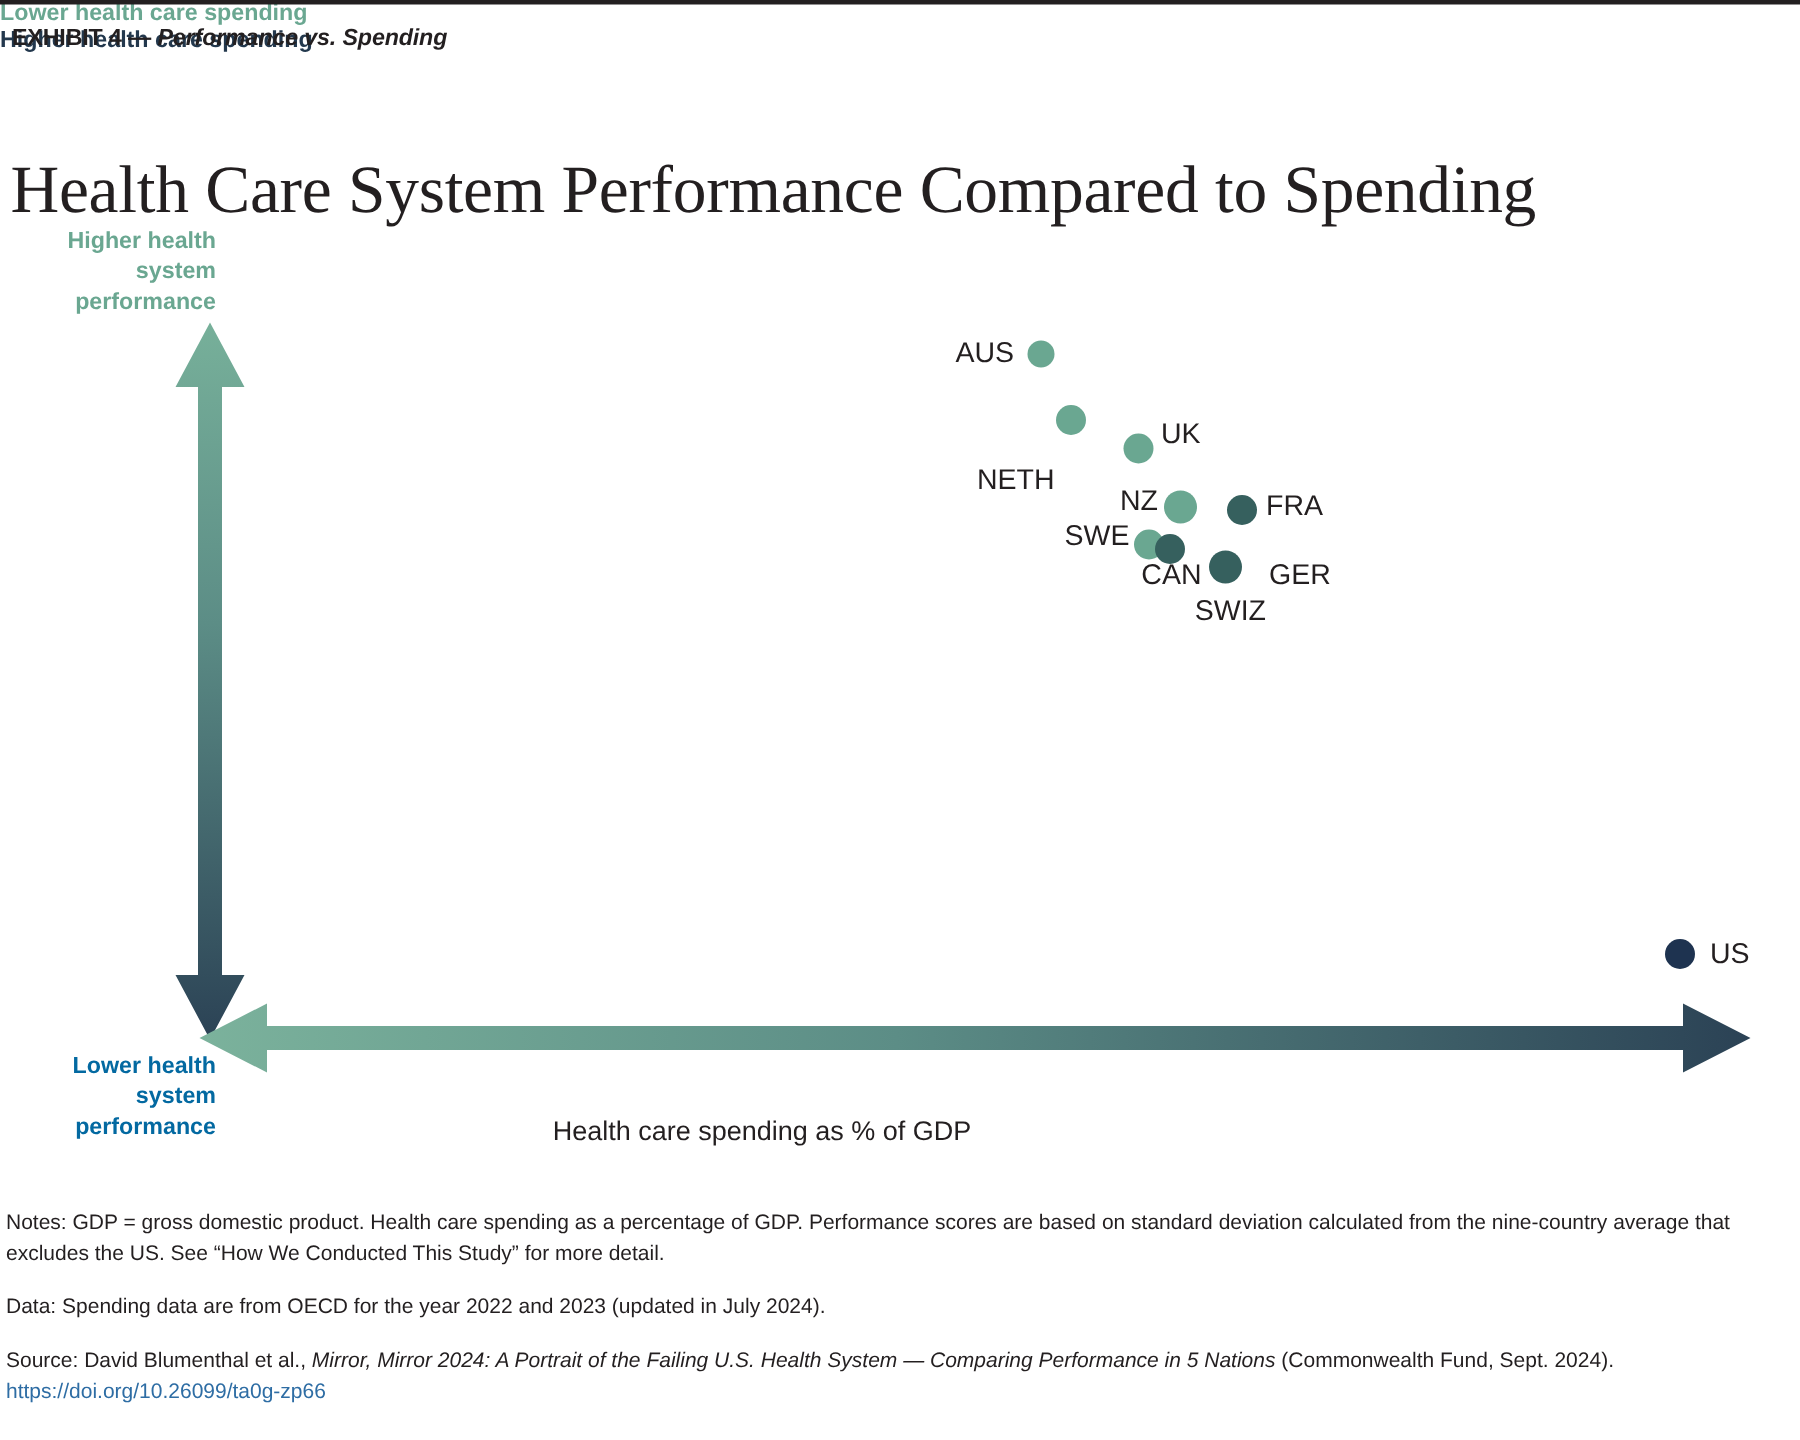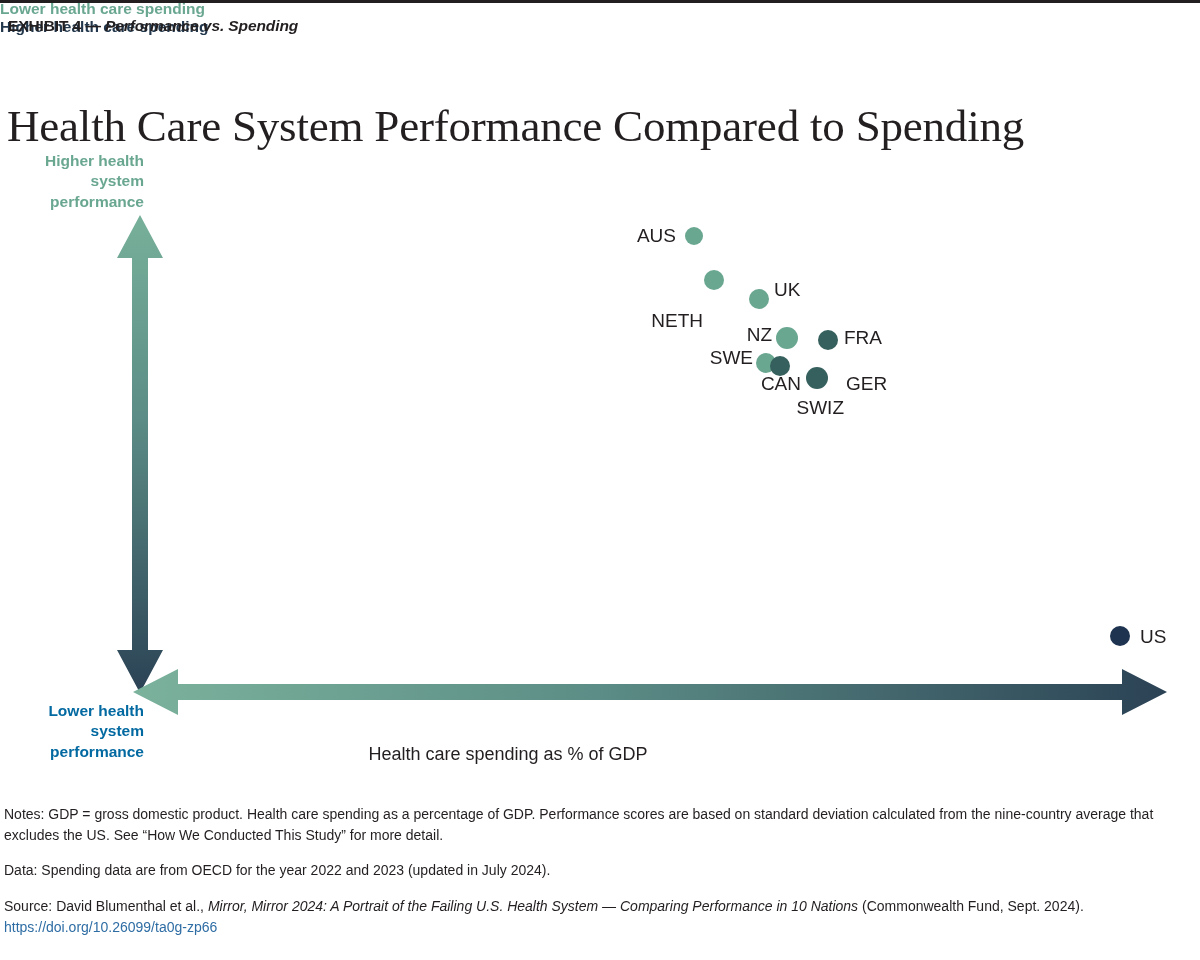--- a/index.html
+++ b/index.html
@@ -191,13 +191,13 @@
     <div class="pt-label right-align" style="left: 769px; top: 384px; margin-left: 32px;">CAN</div>
     <div class="dot" style="left: 817px; top: 378px; width: 22px; height: 22px; background: rgb(54, 96, 94);"></div>
     <div class="pt-label right-align" style="left: 844px; top: 408px;">SWIZ</div>
     <div class="pt-label" style="left: 846px; top: 384px;">GER</div>
     <div class="dot" style="left: 1120px; top: 636px; width: 20px; height: 20px; background: rgb(30, 51, 80);"></div>
     <div class="pt-label" style="left: 1140px; top: 637px;">US</div>
   </div>
 
 <div class="foot" id="foot-notes">Notes: GDP = gross domestic product. Health care spending as a percentage of GDP. Performance scores are based on standard deviation calculated from the nine-country average that excludes the US. See “How We Conducted This Study” for more detail.</div>
 <div class="foot" id="foot-data">Data: Spending data are from OECD for the year 2022 and 2023 (updated in July 2024).</div>
-<div class="foot" id="foot-source"><span>Source: David Blumenthal et al., </span><span class="ital">Mirror, Mirror 2024: A Portrait of the Failing U.S. Health System — Comparing Performance in 10 Nations</span><span> (Commonwealth Fund, Sept. 2024).</span><br><a id="doi-link" href="#">https://doi.org/10.26099/ta0g-zp66</a></div>
+<div class="foot" id="foot-source"><span>Source: David Blumenthal et al., </span><span class="ital">Mirror, Mirror 2024: A Portrait of the Failing U.S. Health System — Comparing Performance in 5 Nations</span><span> (Commonwealth Fund, Sept. 2024).</span><br><a id="doi-link" href="#">https://doi.org/10.26099/ta0g-zp66</a></div>
 
 </body></html>

